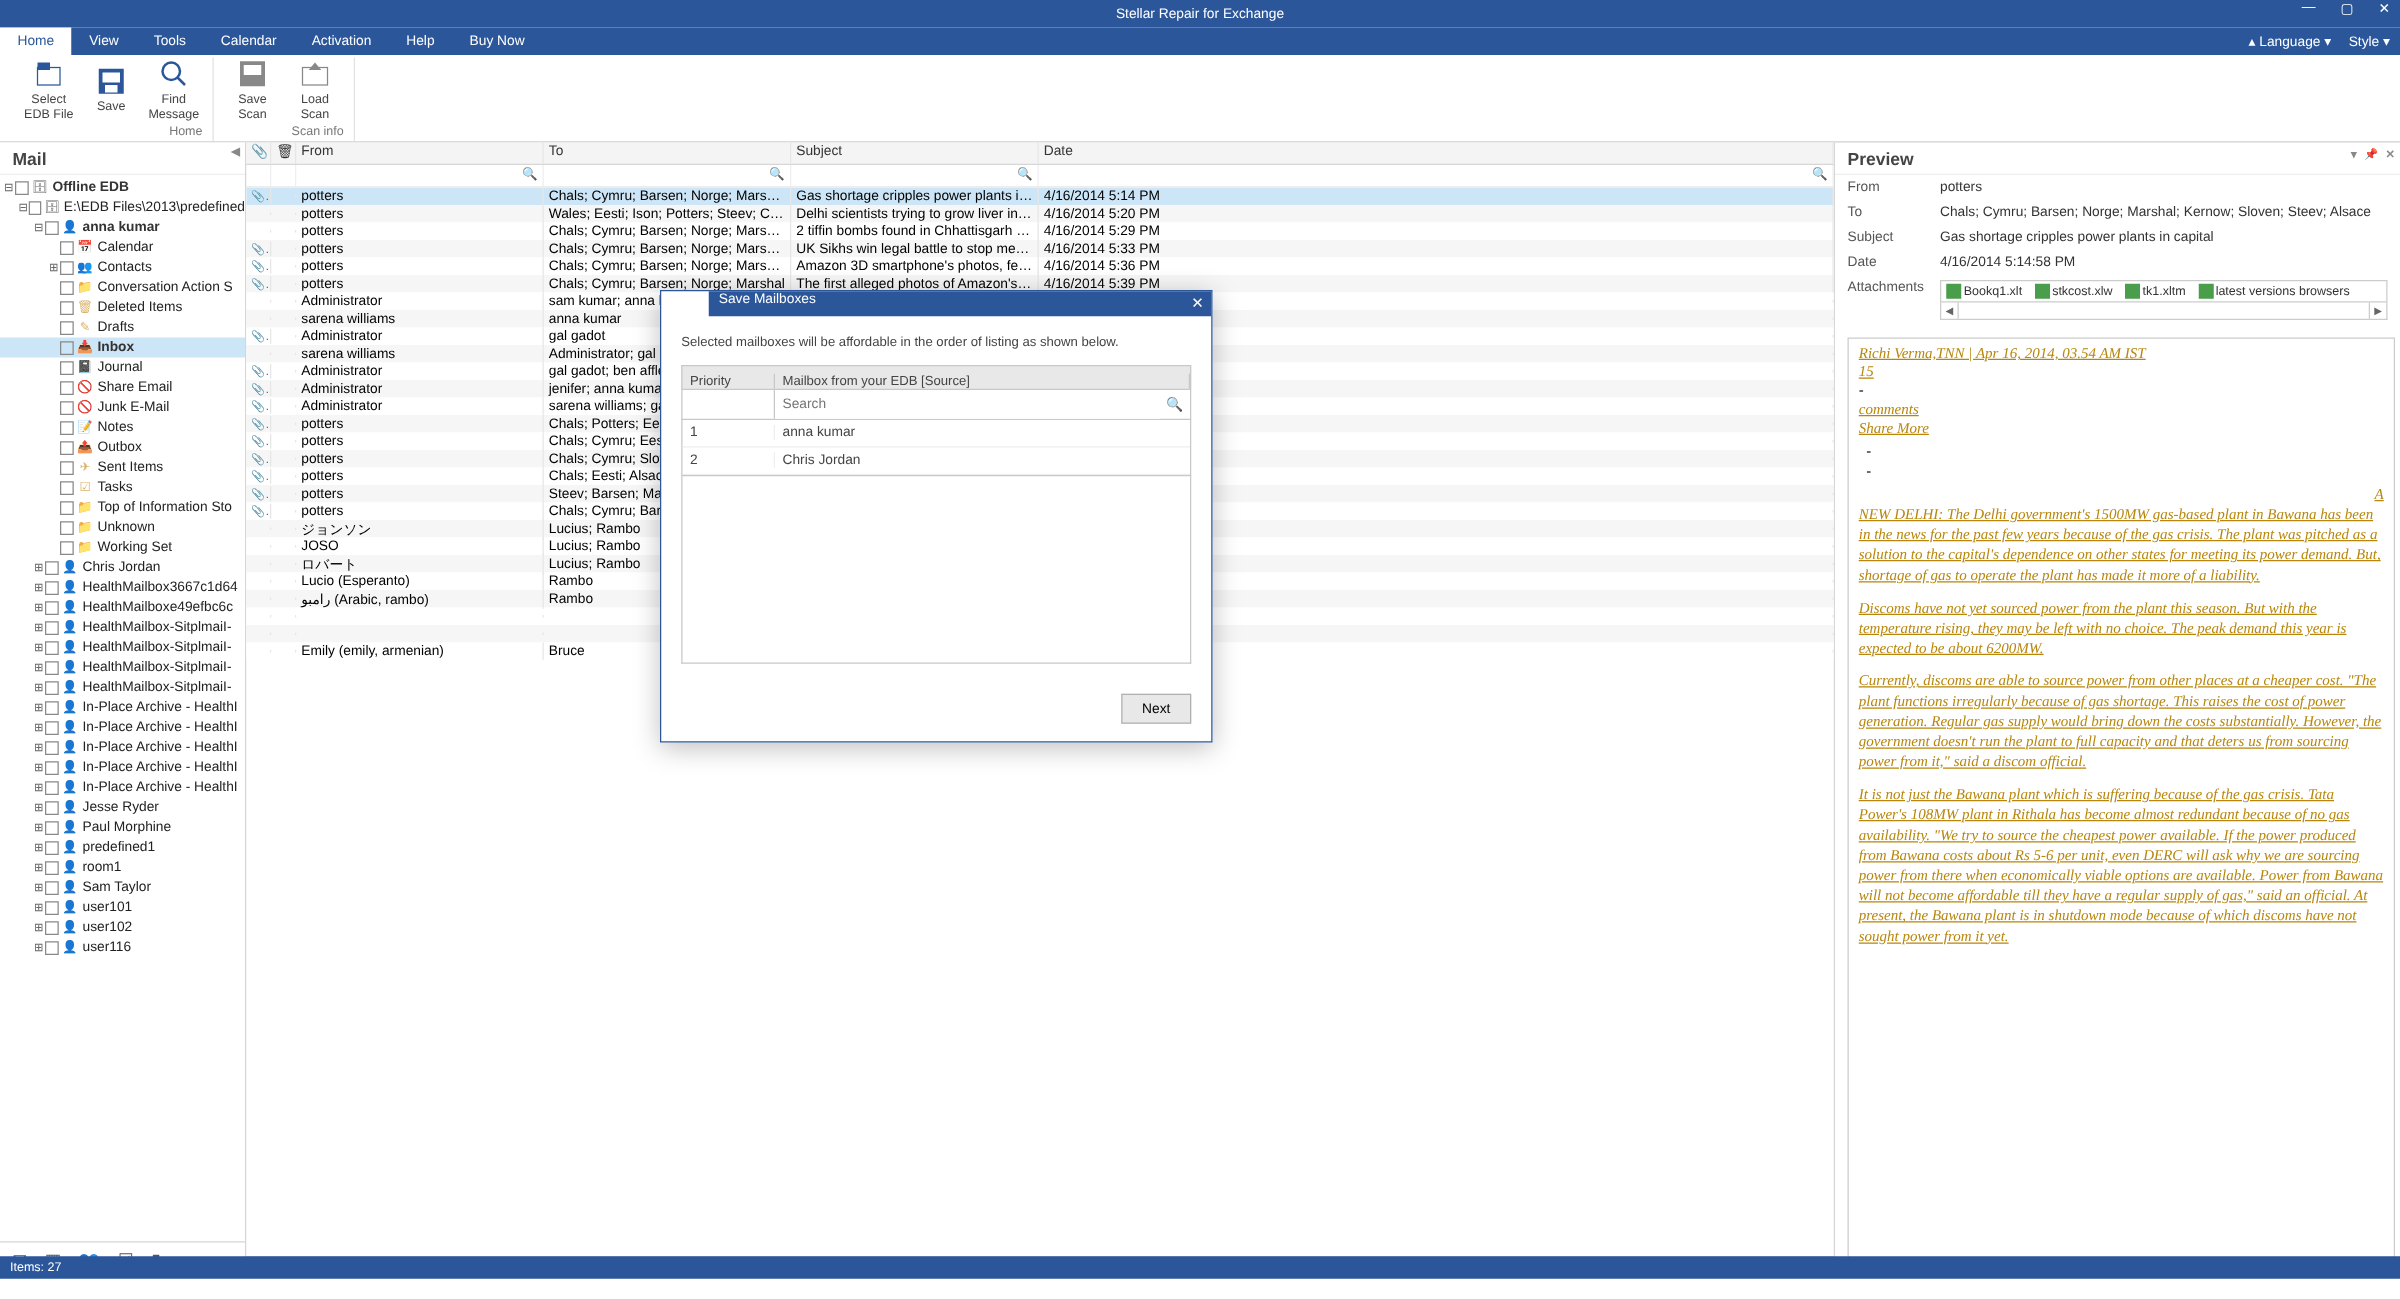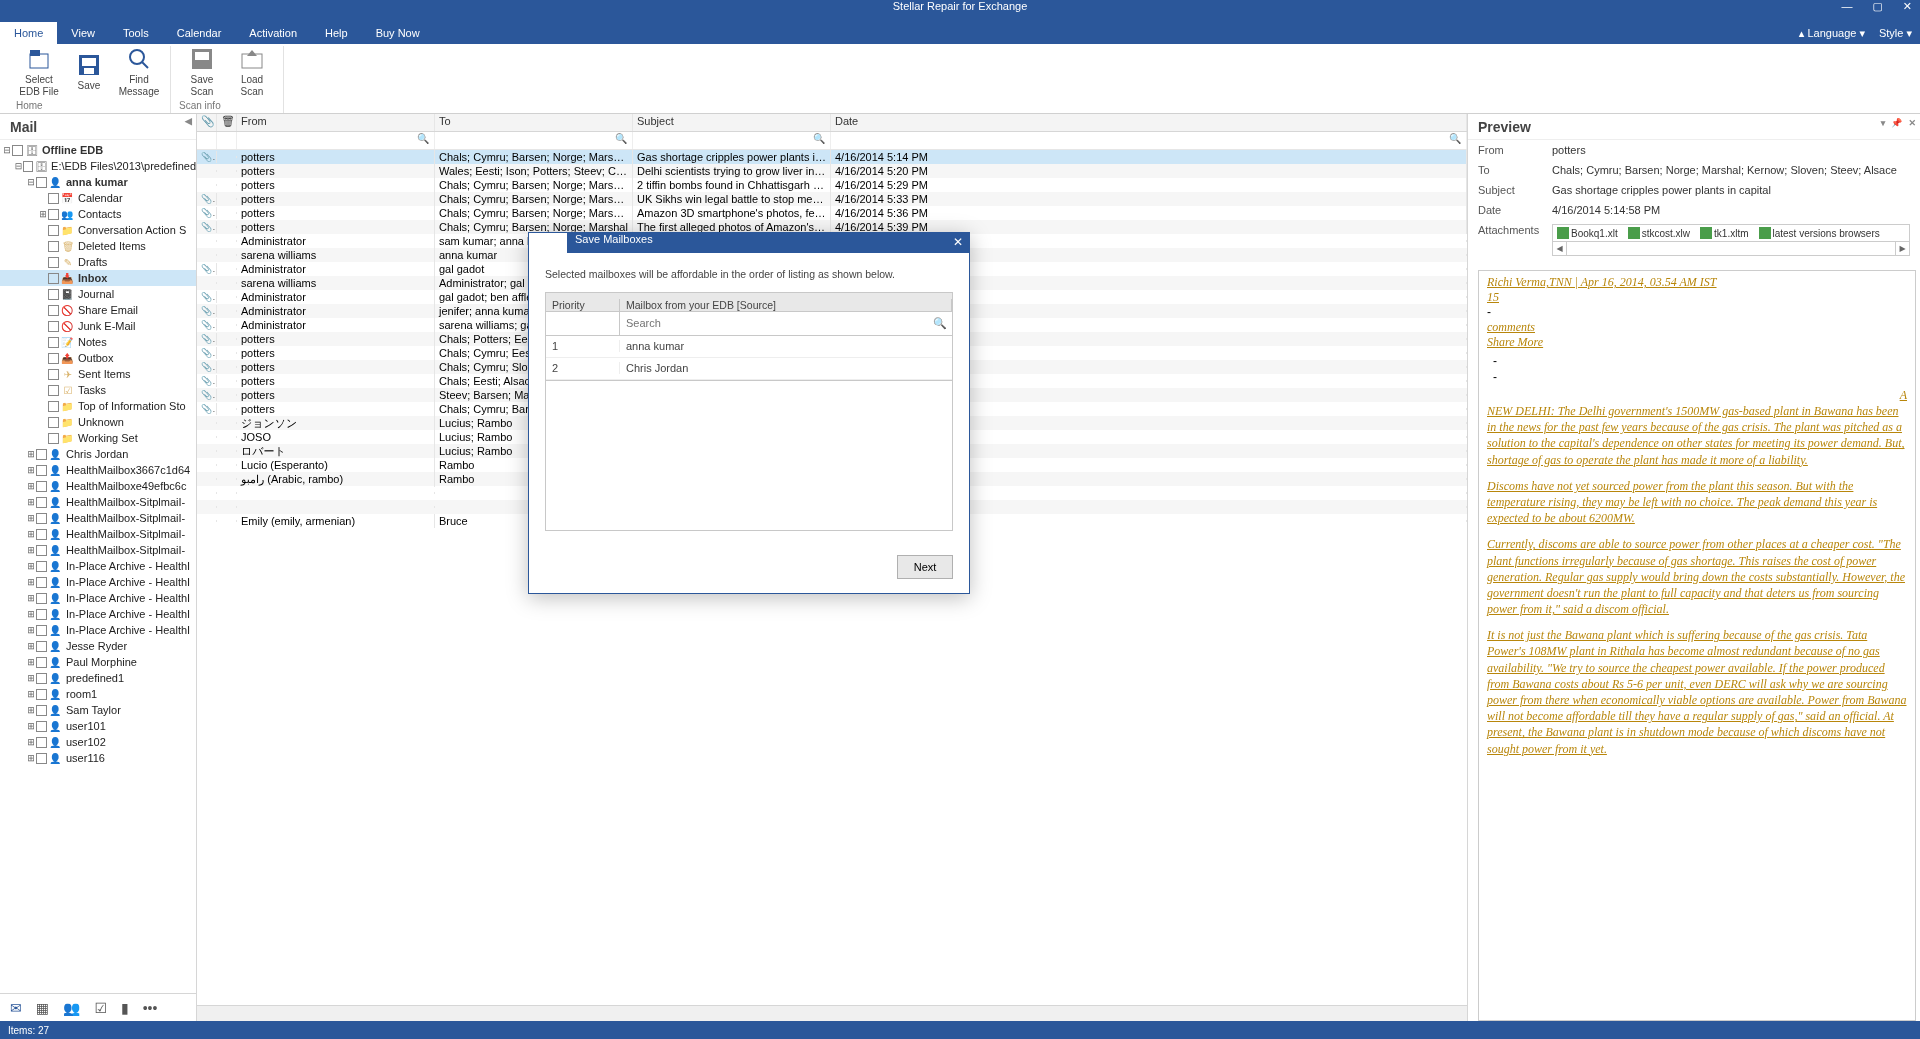--- a/index.html
+++ b/index.html
@@ -1,32 +1,32 @@
 <!DOCTYPE html>
 <html><head>
 <meta charset="utf-8">
 <style>
 * { margin: 0; padding: 0; box-sizing: border-box; font-family: "Segoe UI", Arial, sans-serif; }
 html, body { width: 100%; height: 100%; overflow: hidden; background: #fff; }
 
 
-.title-bar { height: 22px; background: #2b579a; color: #fff; display: flex; align-items: flex-start; justify-content: center; font-size: 11px; position: relative; }
+.title-bar { height: 22px; background: #2b579a; color: #fff; display: flex; align-items: center; justify-content: center; font-size: 11px; position: relative; }
 .title-bar .win-controls { position: absolute; right: 4px; top: 0; display: flex; gap: 12px; font-size: 11px; }
 .title-bar .win-controls span { cursor: pointer; padding: 0 4px; }
 
 
 .menu-bar { height: 22px; background: #2b579a; color: #fff; display: flex; align-items: stretch; font-size: 11px; position: relative; }
 .menu-bar .tab { padding: 0 14px; display: flex; align-items: center; cursor: pointer; }
 .menu-bar .tab.active { background: #fff; color: #2b579a; }
 .menu-bar .right-opts { position: absolute; right: 8px; top: 0; height: 100%; display: flex; align-items: center; gap: 14px; }
 .menu-bar .right-opts span { cursor: pointer; }
 
 
 .ribbon { height: 70px; background: #fff; border-bottom: 1px solid #d0d0d0; display: flex; padding: 2px 8px 0; font-size: 10px; color: #444; }
-.ribbon-group { display: flex; flex-direction: column; align-items: flex-start; justify-content: flex-end; border-right: 1px solid #e2e2e2; padding: 0 8px; }
+.ribbon-group { display: flex; flex-direction: column; align-items: flex-end; justify-content: flex-end; border-right: 1px solid #e2e2e2; padding: 0 8px; }
 .ribbon-group .buttons { display: flex; gap: 4px; flex: 1; align-items: center; }
 .ribbon-btn { display: flex; flex-direction: column; align-items: center; width: 46px; cursor: pointer; padding: 2px; text-align: center; line-height: 1.15; }
 .ribbon-btn .ic { width: 26px; height: 26px; margin-bottom: 2px; display: flex; align-items: center; justify-content: center; }
 .ribbon-group .group-label { font-size: 10px; color: #777; padding: 1px 0 2px; }
 
 
 .main { position: absolute; top: 114px; bottom: 18px; left: 0; right: 0; display: flex; }
 
 
 .left-pane { width: 197px; border-right: 1px solid #d6d6d6; display: flex; flex-direction: column; background: #fff; justify-content: center; }
@@ -86,21 +86,21 @@
 .attach-scroll .lar, .attach-scroll .rar { position: absolute; top: 0; width: 14px; height: 100%; display: flex; align-items: center; justify-content: center; font-size: 8px; color: #666; border-left: 1px solid #ccc; }
 .attach-scroll .lar { left: 0; border-left: none; border-right: 1px solid #ccc; }
 .attach-scroll .rar { right: 0; }
 .preview-body { flex: 1; border: 1px solid #ccc; margin: 6px 4px 0 10px; padding: 4px 8px; overflow: auto; font-size: 11.5px; }
 .preview-body .pv-line, .preview-body .pv-link { color: #b8860b; text-decoration: underline; font-style: italic; font-family: "Times New Roman", serif; }
 .preview-body p { margin-bottom: 10px; line-height: 1.35; }
 .preview-body .rtxt { font-family: "Times New Roman", serif; font-size: 12px; }
 .preview-body .pagenum { text-align: right; font-style: italic; color: #b8860b; text-decoration: underline; font-family: "Times New Roman", serif; }
 
 
-.status-bar { position: absolute; bottom: 0; left: 0; right: 0; height: 18px; background: #2b579a; color: #fff; font-size: 10px; display: flex; align-items: center; padding: 0 8px; }
+.status-bar { position: absolute; bottom: 16px; left: 0; right: 0; height: 18px; background: #2b579a; color: #fff; font-size: 10px; display: flex; align-items: center; padding: 0 8px; }
 
 
 .modal-overlay { position: absolute; left: 528px; top: 232px; width: 442px; background: #fff; border: 1px solid #2b579a; box-shadow: 0 4px 20px rgba(0,0,0,.25); z-index: 100; font-size: 11px; }
 .modal-title { background: #2b579a; color: #fff; height: 20px; display: flex; padding: 0 8px; position: relative; margin-left: 38px; }
 .modal-title .x { position: absolute; right: 6px; top: 2px; cursor: pointer; font-size: 12px; }
 .modal-body { padding: 14px 16px 10px; color: #444; }
 .modal-body .instr { font-size: 10.5px; line-height: 1.4; margin-bottom: 10px; }
 .modal-table-header { display: flex; background: #e8e8e8; border: 1px solid #c8c8c8; height: 20px; align-items: flex-end; }
 .modal-table-header > div { padding: 0 6px; border-right: 1px solid #c8c8c8; font-size: 10.5px; }
 .mcol-p { width: 74px; flex: none; }

